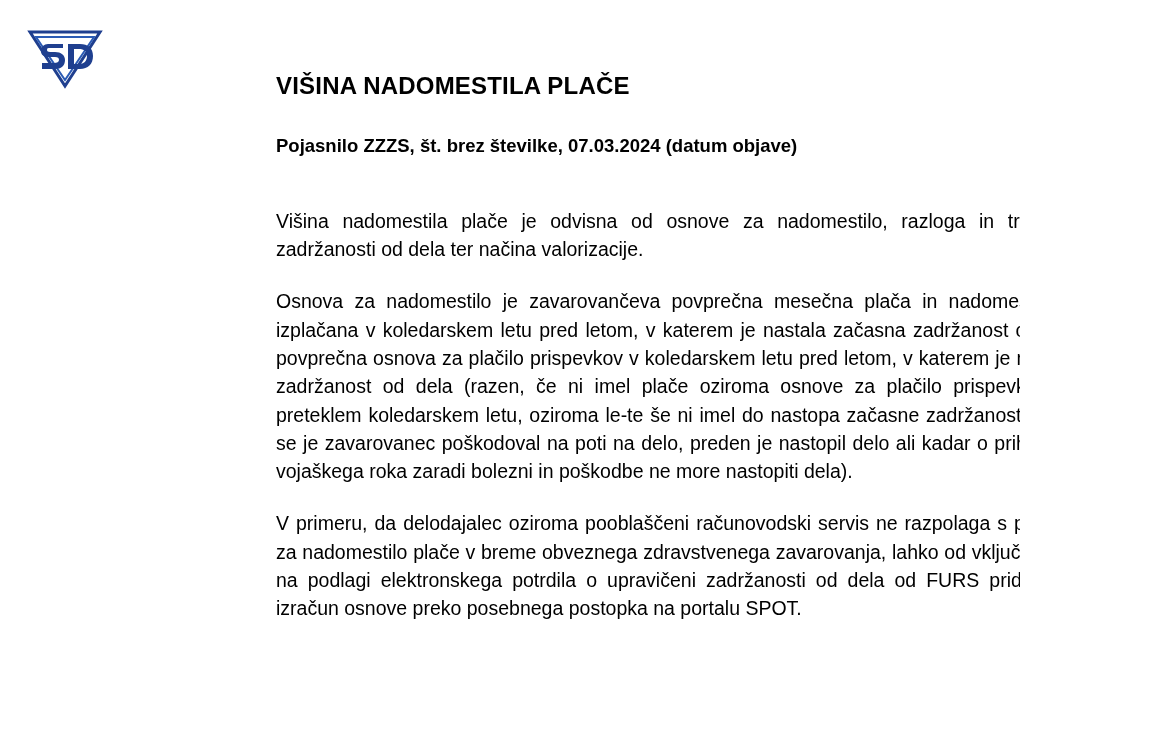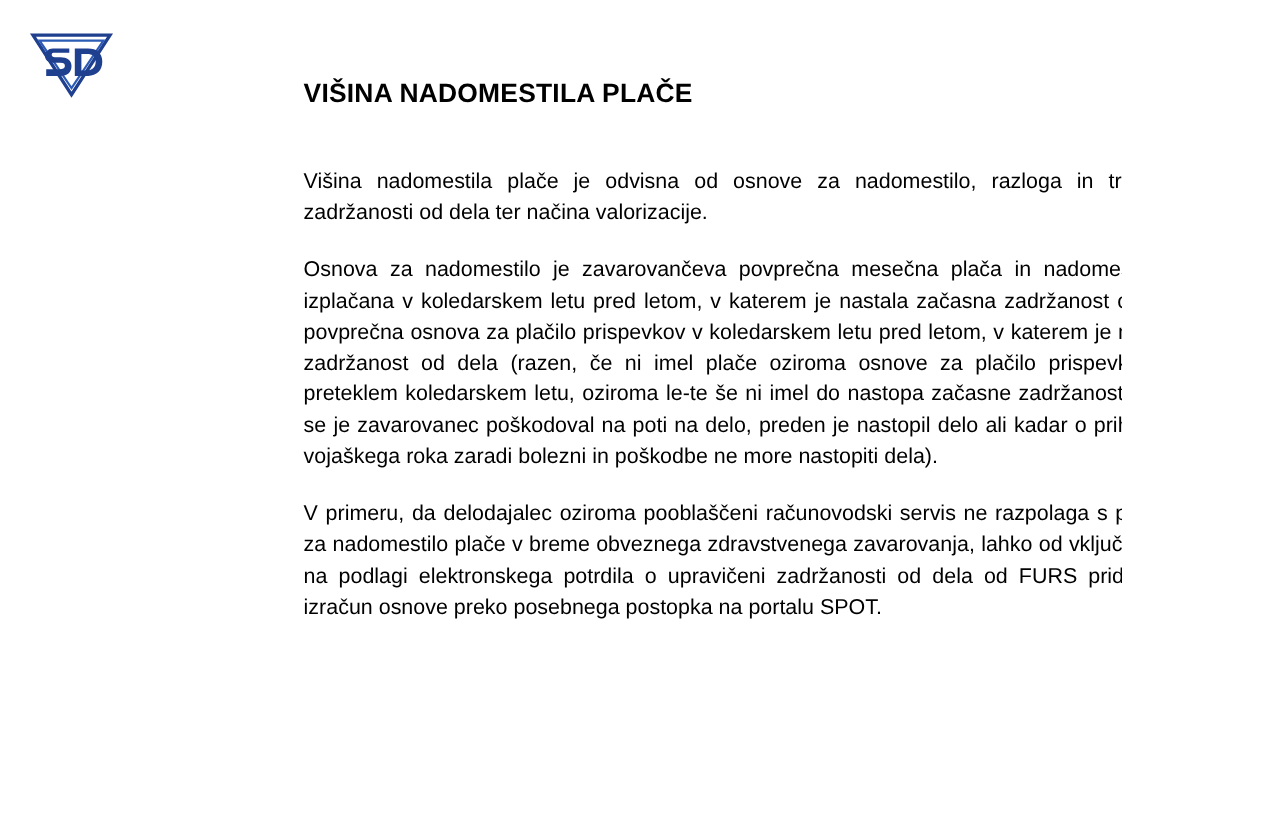--- a/index.html
+++ b/index.html
@@ -85,19 +85,20 @@
       <path d="M6 8 L76 8 L41 62 Z" fill="#ffffff" stroke="#1f3f8f" stroke-width="3"></path>
       <path d="M12 13 L70 13 L41 56 Z" fill="#ffffff" stroke="#2b5bb5" stroke-width="2"></path>
       <path d="M24 20 C20 20 17 23 17 27 C17 31 20 33 25 33 L31 33 C34 33 35 34 35 36 C35 38 33 39 30 39 L18 39 L18 45 L31 45 C37 45 41 42 41 36 C41 31 37 28 31 28 L26 28 C24 28 23 27 23 26 C23 24 24 24 26 24 L39 24 L39 20 Z" fill="#1f3f8f"></path>
       <path d="M44 20 L44 45 L56 45 C64 45 69 40 69 32 C69 24 64 20 56 20 Z M50 25 L55 25 C60 25 63 27 63 32 C63 37 60 40 55 40 L50 40 Z" fill="#1f3f8f"></path>
     </svg>
   </div>
 
   <div class="clip-wrap">
     <div class="doc">
       <div class="doc-title">VIŠINA NADOMESTILA PLAČE</div>
+      <div class="doc-subtitle">Pojasnilo ZZZS, št. brez številke, 07.03.2024 (datum objave)</div>
       <p class="para first">Višina nadomestila plače je odvisna od osnove za nadomestilo, razloga in trajanja začasne zadržanosti od dela ter načina valorizacije.</p>
       <p class="para gap">Osnova za nadomestilo je zavarovančeva povprečna mesečna plača in nadomestila, ki so bila izplačana v koledarskem letu pred letom, v katerem je nastala začasna zadržanost od dela oziroma povprečna osnova za plačilo prispevkov v koledarskem letu pred letom, v katerem je nastala začasna zadržanost od dela (razen, če ni imel plače oziroma osnove za plačilo prispevkov v celotnem preteklem koledarskem letu, oziroma le-te še ni imel do nastopa začasne zadržanosti od dela, ali pa se je zavarovanec poškodoval na poti na delo, preden je nastopil delo ali kadar o prihoda iz služenja vojaškega roka zaradi bolezni in poškodbe ne more nastopiti dela).</p>
       <p class="para gap lastclip">V primeru, da delodajalec oziroma pooblaščeni računovodski servis ne razpolaga s podatki o osnovi za nadomestilo plače v breme obveznega zdravstvenega zavarovanja, lahko od vključno 1. julija 2023 na podlagi elektronskega potrdila o upravičeni zadržanosti od dela od FURS pridobi podatke za izračun osnove  preko posebnega postopka na portalu SPOT.</p>
     </div>
   </div>
 
 </div>
 
 </body></html>

